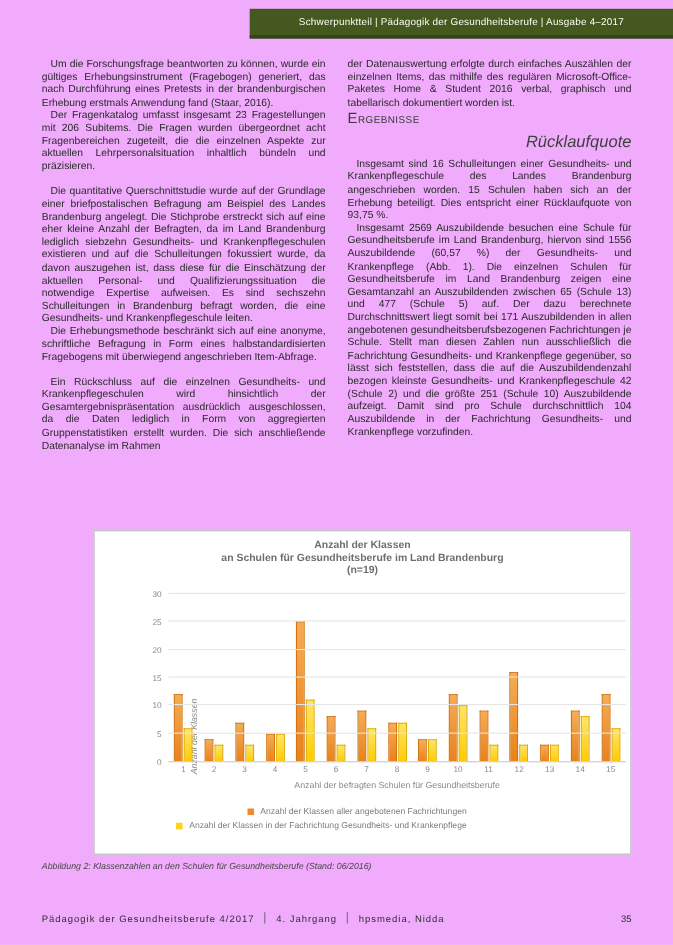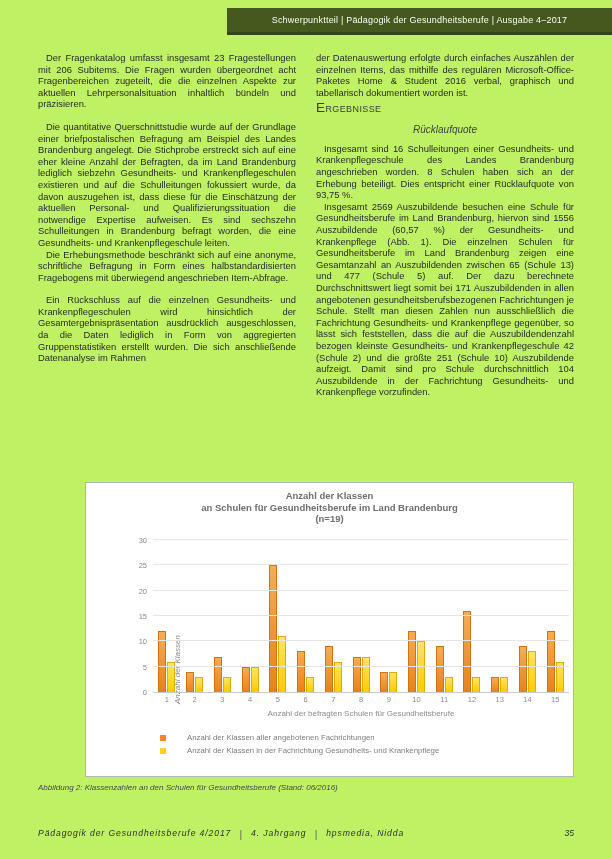--- a/index.html
+++ b/index.html
@@ -1,32 +1,32 @@
 <!DOCTYPE html>
 <html lang="de"><head>
 <meta charset="utf-8">
 <style>
   html,body{margin:0;padding:0;background:#ffffff;}
-  .page{position:relative;width:612px;height:859px;background:#bef264;overflow:hidden;
+  .page{position:relative;width:612px;height:859px;background:#f0abfc;overflow:hidden;
         font-family:"Liberation Sans",sans-serif;color:#222;}
   
   .header-strip{position:absolute;top:8px;left:227px;right:0;height:24px;
         background:#45581e;border-bottom:3px solid #33451a;color:#fdfdf6;
         font-size:9px;display:flex;align-items:center;justify-content:center;letter-spacing:.2px;}
   
   .columns{position:absolute;top:52px;left:38px;width:536px;display:flex;gap:20px;}
   .col{width:258px;font-size:9.4px;line-height:11.6px;text-align:justify;color:#2a2a2a;hyphens:auto;}
   .col p{margin:0;}
   .col p.indent{text-indent:8px;}
   .col .gap{margin-top:11px;}
   h2.section{font-variant:small-caps;font-weight:500;font-size:13.5px;color:#3a3a3a;
         letter-spacing:.4px;margin:0 0 12px 0;line-height:14px;}
   h2.section.gap{margin-top:3px;margin-bottom:9px;}
-  h3.subsection{font-style:italic;font-weight:normal;font-size:10px;color:#3f3f3f;
-        margin:9px 0 7px 0;line-height:11.5px;text-align:center;}
+  h3.subsection{font-style:italic;font-weight:normal;font-size:15px;color:#3f3f3f;
+        margin:9px 0 7px 0;line-height:11.5px;text-align:right;}
   
   .chart-box{position:absolute;top:482px;left:85px;width:487px;height:293px;margin:0;
         border:1px solid #b5b5b5;background:#fff;}
   .chart-title{position:absolute;top:7px;left:0;width:100%;text-align:center;
         font-weight:bold;font-size:9.5px;line-height:11.5px;color:#6e6e6e;}
   .plot{position:absolute;left:67px;top:57px;width:416px;height:152px;}
   .gridline{position:absolute;left:0;width:100%;height:1px;background:#e6e6e6;}
   .gridline.base{background:#c9c9c9;}
   .groups{position:absolute;left:0;top:0;width:100%;height:100%;display:flex;align-items:flex-end;}
   .bar-group{flex:1;display:flex;align-items:flex-end;justify-content:center;gap:1px;height:100%;}
@@ -35,51 +35,52 @@
   .bar.s1{background:linear-gradient(to bottom,#ffe468,#ffcc00);border:1px solid #dfae00;border-bottom:none;}
   .yticks{position:absolute;left:-34px;top:0;width:28px;height:100%;}
   .ytick{position:absolute;right:0;width:28px;text-align:right;font-size:7.5px;color:#8a8a8a;}
   .xticks{position:absolute;left:67px;top:212px;width:416px;display:flex;}
   .xtick{flex:1;text-align:center;font-size:7.5px;color:#8a8a8a;}
   .xlabel{position:absolute;left:67px;top:226px;width:416px;text-align:center;
         font-size:8px;color:#8a8a8a;}
   .ylabel{position:absolute;left:-52px;top:125px;width:152px;text-align:center;
         font-size:8px;font-style:italic;color:#8a8a8a;transform:rotate(-90deg);transform-origin:center;}
   .legend{position:absolute;left:74px;top:250px;display:flex;flex-direction:column;gap:4px;}
-  .legend-item{display:flex;align-items:center;gap:21px;font-size:7.8px;color:#7c7c7c;}
+  .legend-item{display:flex;align-items:center;gap:6px;font-size:7.8px;color:#7c7c7c;justify-content:flex-end;}
   .legend-marker{width:6px;height:6px;flex:0 0 6px;}
   
   .caption{position:absolute;top:783px;left:38px;width:536px;font-size:8px;
         font-style:italic;color:#474747;}
-  .footer{position:absolute;top:828px;left:38px;width:536px;display:flex;align-items:flex-start;
-        font-size:8.6px;letter-spacing:.9px;color:#2e2e2e;font-style:italic;}
+  .footer{position:absolute;top:828px;left:38px;width:536px;display:flex;align-items:flex-end;
+        font-size:8.6px;letter-spacing:.9px;color:#2e2e2e;}
   .footer .sep{margin:0 8px;color:#6a6a6a;font-size:11px;font-weight:300;}
   .footer .page-num{margin-left:auto;letter-spacing:0;}
 </style>
 </head>
 <body>
 
 <div class="page">
 
   <div class="header-strip">
     <span>Schwerpunktteil | Pädagogik der Gesundheitsberufe | Ausgabe 4–2017</span>
   </div>
 
   <div class="columns">
     <div class="col">
+      <p class="indent">Um die Forschungsfrage beantworten zu können, wurde ein gültiges Erhebungsinstrument (Fragebogen) generiert, das nach Durchführung eines Pretests in der brandenburgischen Erhebung erstmals Anwendung fand (Staar, 2016).</p>
       <p class="indent">Der Fragenkatalog umfasst insgesamt 23 Fragestellungen mit 206 Subitems. Die Fragen wurden übergeordnet acht Fragenbereichen zugeteilt, die die einzelnen Aspekte zur aktuellen Lehrpersonalsituation inhaltlich bündeln und präzisieren.</p>
       <p class="indent gap">Die quantitative Querschnittstudie wurde auf der Grundlage einer briefpostalischen Befragung am Beispiel des Landes Brandenburg angelegt. Die Stichprobe erstreckt sich auf eine eher kleine Anzahl der Befragten, da im Land Brandenburg lediglich siebzehn Gesundheits- und Krankenpflegeschulen existieren und auf die Schulleitungen fokussiert wurde, da davon auszugehen ist, dass diese für die Einschätzung der aktuellen Personal- und Qualifizierungssituation die notwendige Expertise aufweisen. Es sind sechszehn Schulleitungen in Brandenburg befragt worden, die eine Gesundheits- und Krankenpflegeschule leiten.</p>
       <p class="indent">Die Erhebungsmethode beschränkt sich auf eine anonyme, schriftliche Befragung in Form eines halbstandardisierten Fragebogens mit überwiegend angeschrieben Item-Abfrage.</p>
       <p class="indent gap">Ein Rückschluss auf die einzelnen Gesundheits- und Krankenpflegeschulen wird hinsichtlich der Gesamtergebnispräsentation ausdrücklich ausgeschlossen, da die Daten lediglich in Form von aggregierten Gruppenstatistiken erstellt wurden. Die sich anschließende Datenanalyse im Rahmen</p>
     </div>
     <div class="col">
       <p>der Datenauswertung erfolgte durch einfaches Auszählen der einzelnen Items, das mithilfe des regulären Microsoft-Office-Paketes Home &amp; Student 2016 verbal, graphisch und tabellarisch dokumentiert worden ist.</p>
       <h2 class="section gap">Ergebnisse</h2>
       <h3 class="subsection">Rücklaufquote</h3>
-      <p class="indent">Insgesamt sind 16 Schulleitungen einer Gesundheits- und Krankenpflegeschule des Landes Brandenburg angeschrieben worden. 8 Schulen haben sich an der Erhebung beteiligt. Dies entspricht einer Rücklaufquote von 93,75 %.</p>
+      <p class="indent">Insgesamt sind 16 Schulleitungen einer Gesundheits- und Krankenpflegeschule des Landes Brandenburg angeschrieben worden. 15 Schulen haben sich an der Erhebung beteiligt. Dies entspricht einer Rücklaufquote von 93,75 %.</p>
       <p class="indent">Insgesamt 2569 Auszubildende besuchen eine Schule für Gesundheitsberufe im Land Brandenburg, hiervon sind 1556 Auszubildende (60,57 %) der Gesundheits- und Krankenpflege (Abb. 1). Die einzelnen Schulen für Gesundheitsberufe im Land Brandenburg zeigen eine Gesamtanzahl an Auszubildenden zwischen 65 (Schule 13) und 477 (Schule 5) auf. Der dazu berechnete Durchschnittswert liegt somit bei 171 Auszubildenden in allen angebotenen gesundheitsberufsbezogenen Fachrichtungen je Schule. Stellt man diesen Zahlen nun ausschließlich die Fachrichtung Gesundheits- und Krankenpflege gegenüber, so lässt sich feststellen, dass die auf die Auszubildendenzahl bezogen kleinste Gesundheits- und Krankenpflegeschule 42 (Schule 2) und die größte 251 (Schule 10) Auszubildende aufzeigt. Damit sind pro Schule durchschnittlich 104 Auszubildende in der Fachrichtung Gesundheits- und Krankenpflege vorzufinden.</p>
     </div>
   </div>
 
   <figure class="chart-box">
     <div class="chart-title">
       <div>Anzahl der Klassen</div>
       <div>an Schulen für Gesundheitsberufe im Land Brandenburg</div>
       <div>(n=19)</div>
     </div>

